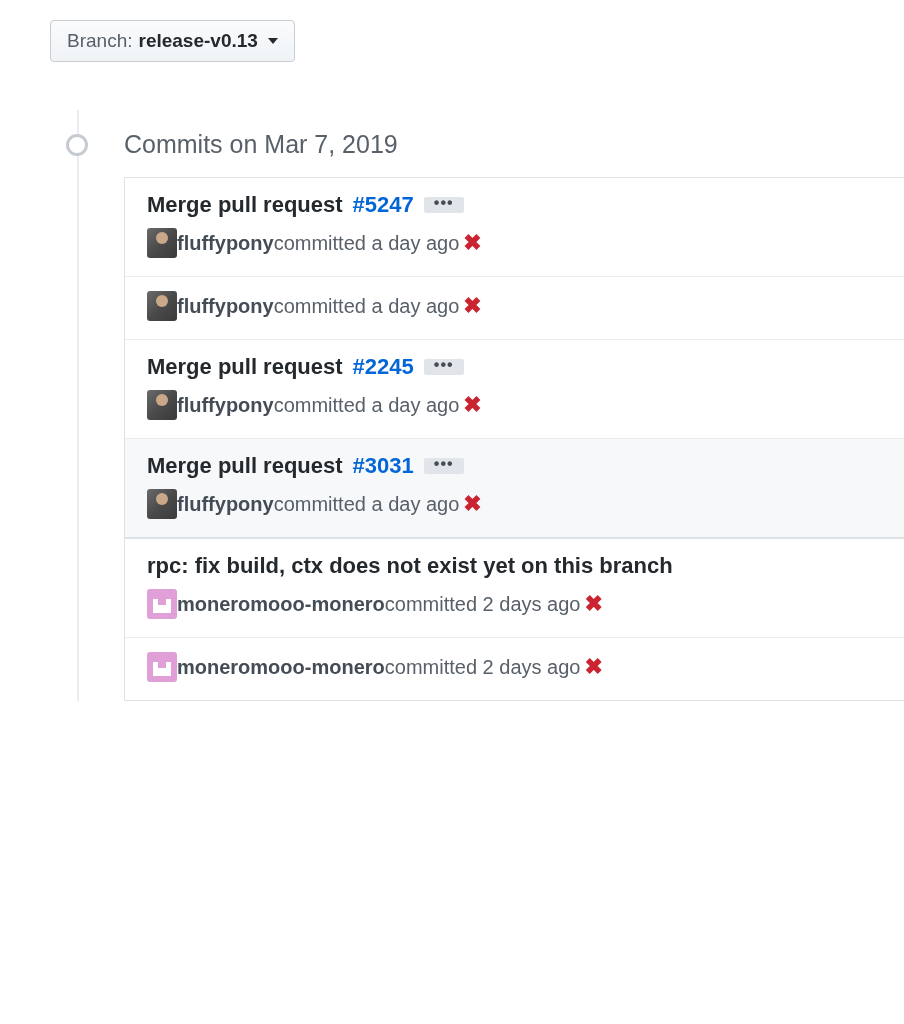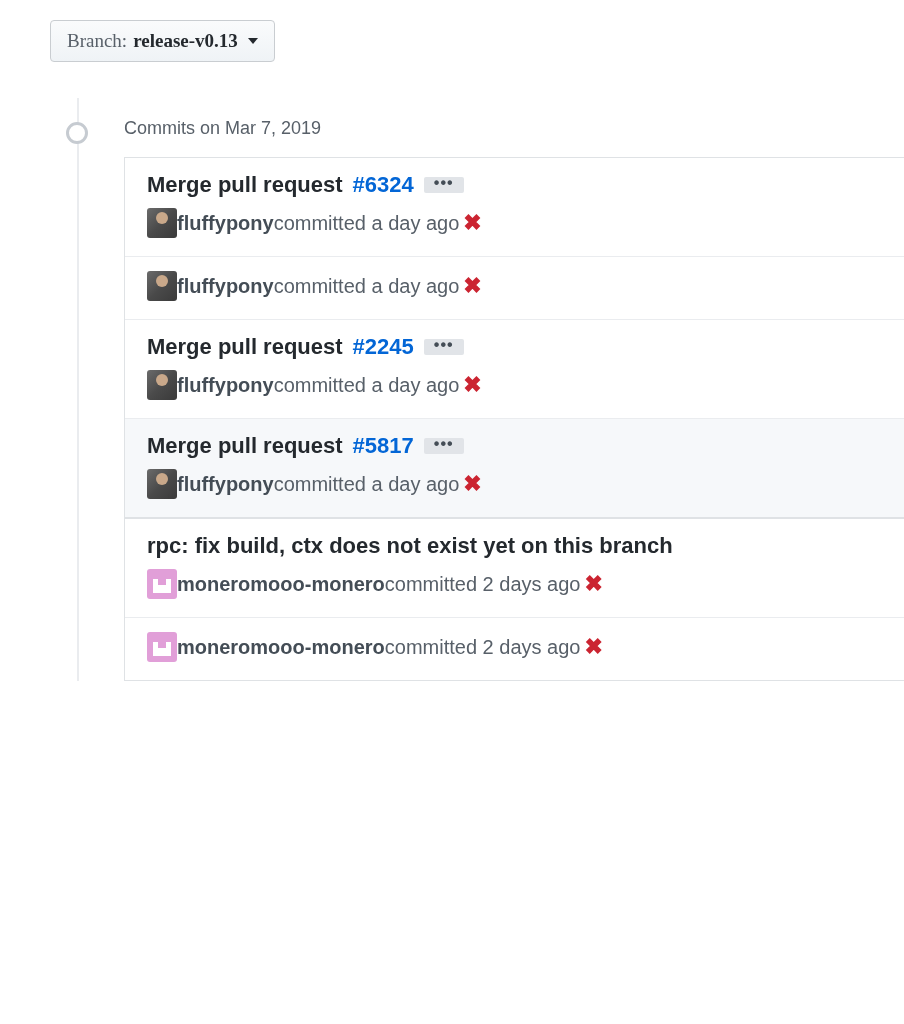--- a/index.html
+++ b/index.html
@@ -14,22 +14,21 @@
     display: inline-flex;
     align-items: center;
     gap: 6px;
     background: linear-gradient(#fafbfc, #eff3f6);
     border: 1px solid #c9cdd1;
     border-radius: 4px;
     padding: 9px 16px;
     font-size: 19px;
     color: #586069;
     cursor: pointer;
-    margin-bottom: 28px;
-    font-family: Liberation Serif, serif;
+    margin-bottom: 40px;
   }
   .branch-select .name {
     font-weight: 600;
     color: #24292e;
   }
   .caret {
     width: 0; height: 0;
     border-left: 5px solid transparent;
     border-right: 5px solid transparent;
     border-top: 6px solid #24292e;
@@ -43,21 +42,21 @@
   .timeline::before {
     content: "";
     position: absolute;
     left: 27px;
     top: -20px;
     bottom: 0;
     width: 2px;
     background: #eaecef;
   }
   .group-header {
-    font-size: 18px;
+    font-size: 25px;
     color: #586069;
     margin: 28px 0 18px 0;
     position: relative;
   }
   .group-header::before {
     content: "";
     position: absolute;
     left: -58px;
     top: 4px;
     width: 16px;
@@ -167,21 +166,21 @@
   <span class="name">release-v0.13</span>
   <span class="caret"></span>
 </div>
 
 <div class="timeline" id="timeline-root">
     <div class="group-header">Commits on Mar 7, 2019</div>
     <div class="commit-list">
       <div class="commit-item">
         <div class="commit-title">
           <span>Merge pull request </span>
-          <span class="pr-link">#6324</span>
+          <span class="pr-link">#5247</span>
           <span class="ellipsis-btn">•••</span>
         </div>
         <div class="meta-row">
           <div class="avatar a1"></div>
           <span class="author">fluffypony</span>
           <span>committed a day ago</span>
           <span class="status-x">✖</span>
         </div>
       </div>
       <div class="commit-item">
@@ -201,21 +200,21 @@
         <div class="meta-row">
           <div class="avatar a1"></div>
           <span class="author">fluffypony</span>
           <span>committed a day ago</span>
           <span class="status-x">✖</span>
         </div>
       </div>
       <div class="commit-item hl">
         <div class="commit-title">
           <span>Merge pull request </span>
-          <span class="pr-link">#5817</span>
+          <span class="pr-link">#3031</span>
           <span class="ellipsis-btn">•••</span>
         </div>
         <div class="meta-row">
           <div class="avatar a1"></div>
           <span class="author">fluffypony</span>
           <span>committed a day ago</span>
           <span class="status-x">✖</span>
         </div>
       </div>
     </div>

